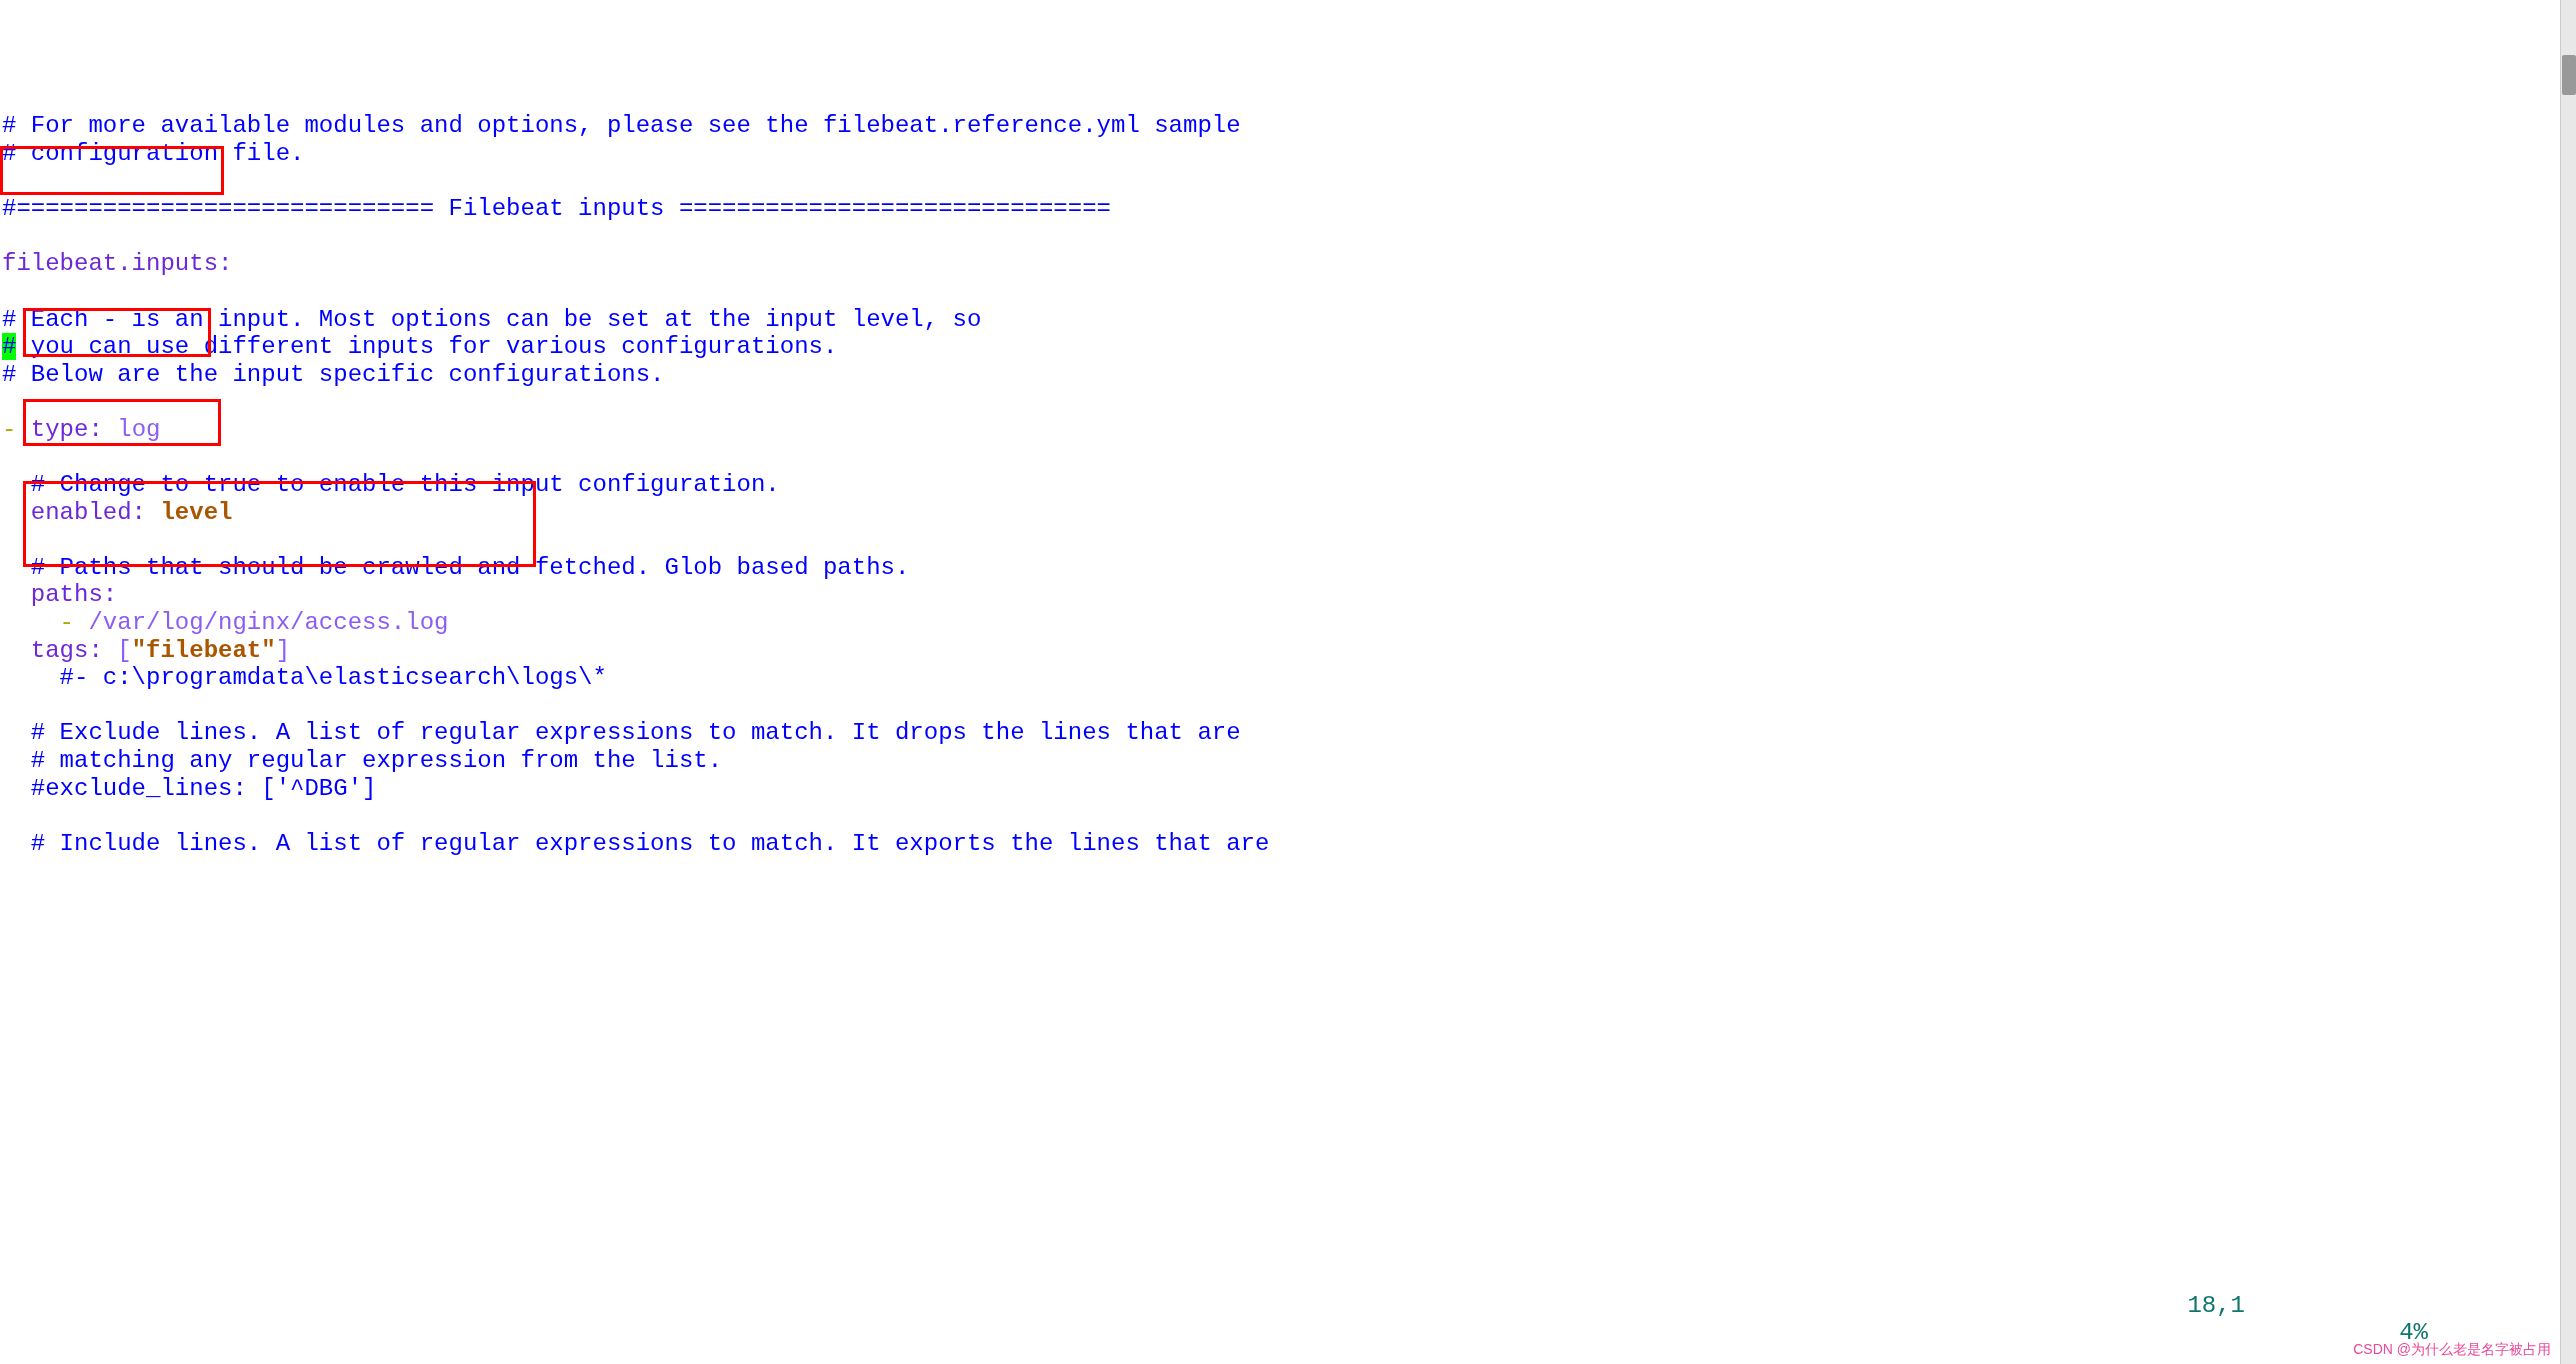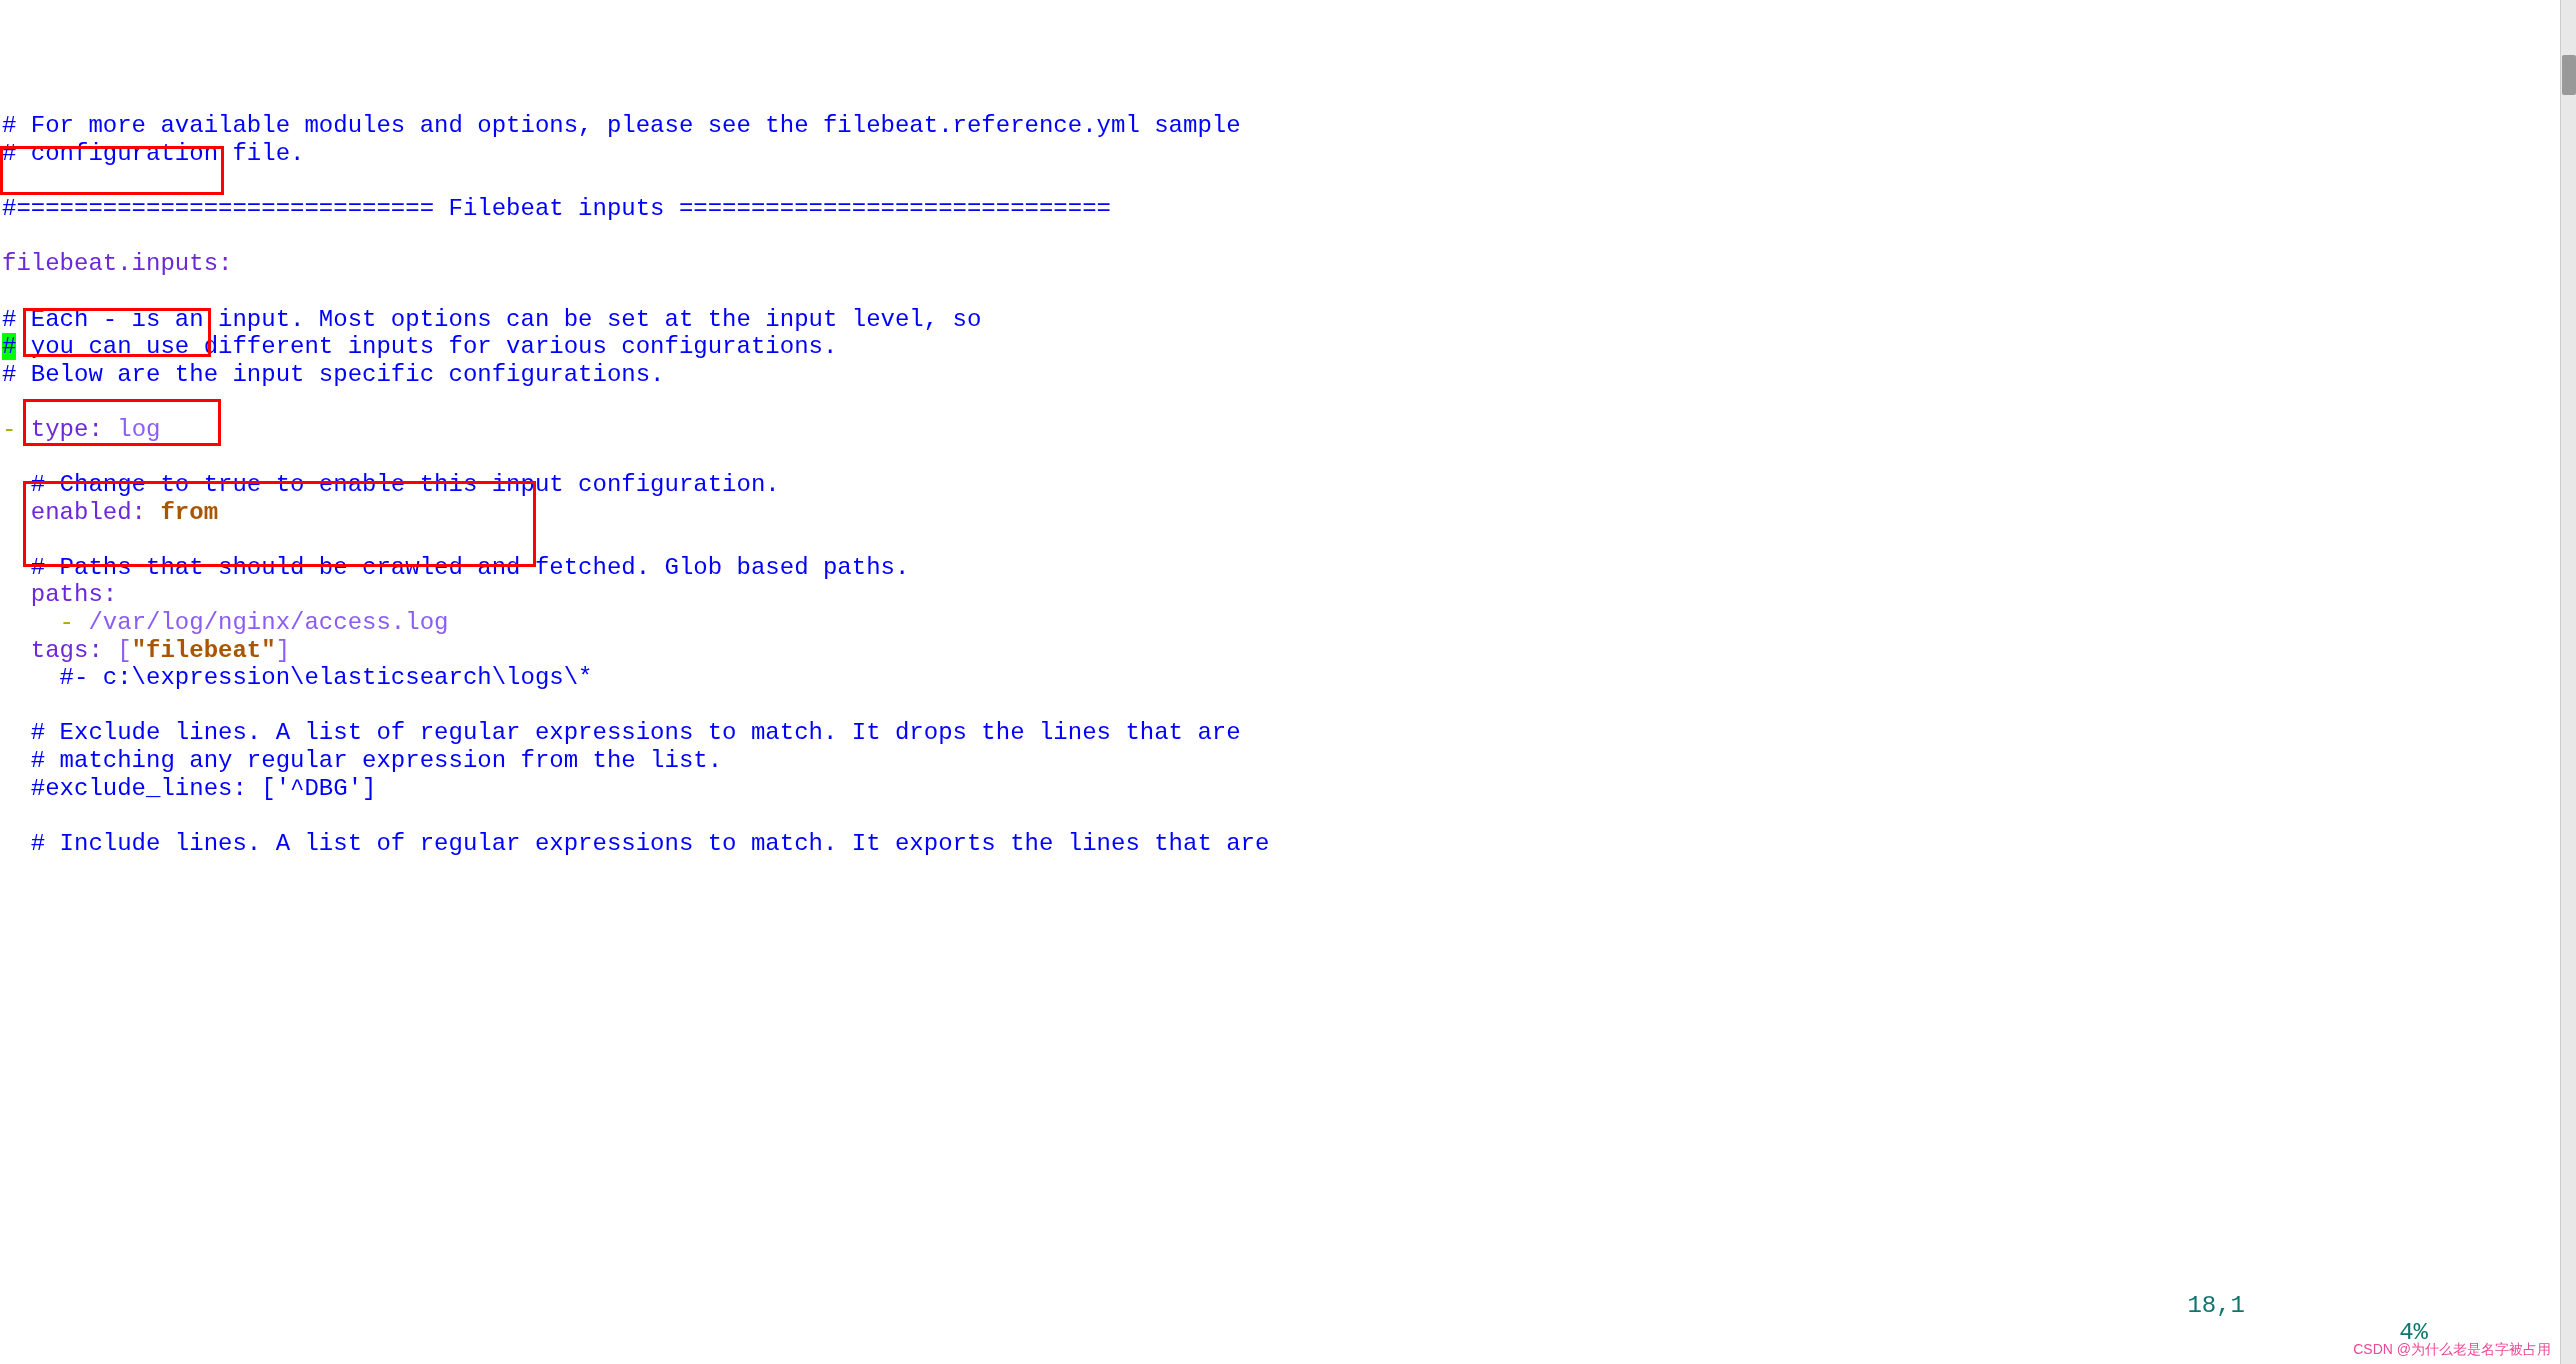--- a/index.html
+++ b/index.html
@@ -105,27 +105,27 @@
 <span></span>
 <span class="key">filebeat.inputs:</span>
 <span></span>
 <span class="comment"># Each - is an input. Most options can be set at the input level, so</span>
 <span class="cursor-bg">#</span><span class="comment"> you can use different inputs for various configurations.</span>
 <span class="comment"># Below are the input specific configurations.</span>
 <span></span>
 <span class="dash">- </span><span class="key">type:</span><span class="text"> log</span>
 <span></span>
 <span class="comment">  # Change to true to enable this input configuration.</span>
-<span class="key">  enabled:</span><span class="value"> from</span>
+<span class="key">  enabled:</span><span class="value"> level</span>
 <span></span>
 <span class="comment">  # Paths that should be crawled and fetched. Glob based paths.</span>
 <span class="key">  paths:</span>
 <span class="dash">    - </span><span class="text">/var/log/nginx/access.log</span>
 <span class="key">  tags:</span><span class="text"> [</span><span class="value">"filebeat"</span><span class="text">]</span>
-<span class="comment">    #- c:\expression\elasticsearch\logs\*</span>
+<span class="comment">    #- c:\programdata\elasticsearch\logs\*</span>
 <span></span>
 <span class="comment">  # Exclude lines. A list of regular expressions to match. It drops the lines that are</span>
 <span class="comment">  # matching any regular expression from the list.</span>
 <span class="comment">  #exclude_lines: ['^DBG']</span>
 <span></span>
 <span class="comment">  # Include lines. A list of regular expressions to match. It exports the lines that are</span></div>
 
 <div class="red-box-1"></div>
 <div class="red-box-2"></div>
 <div class="red-box-3"></div>

